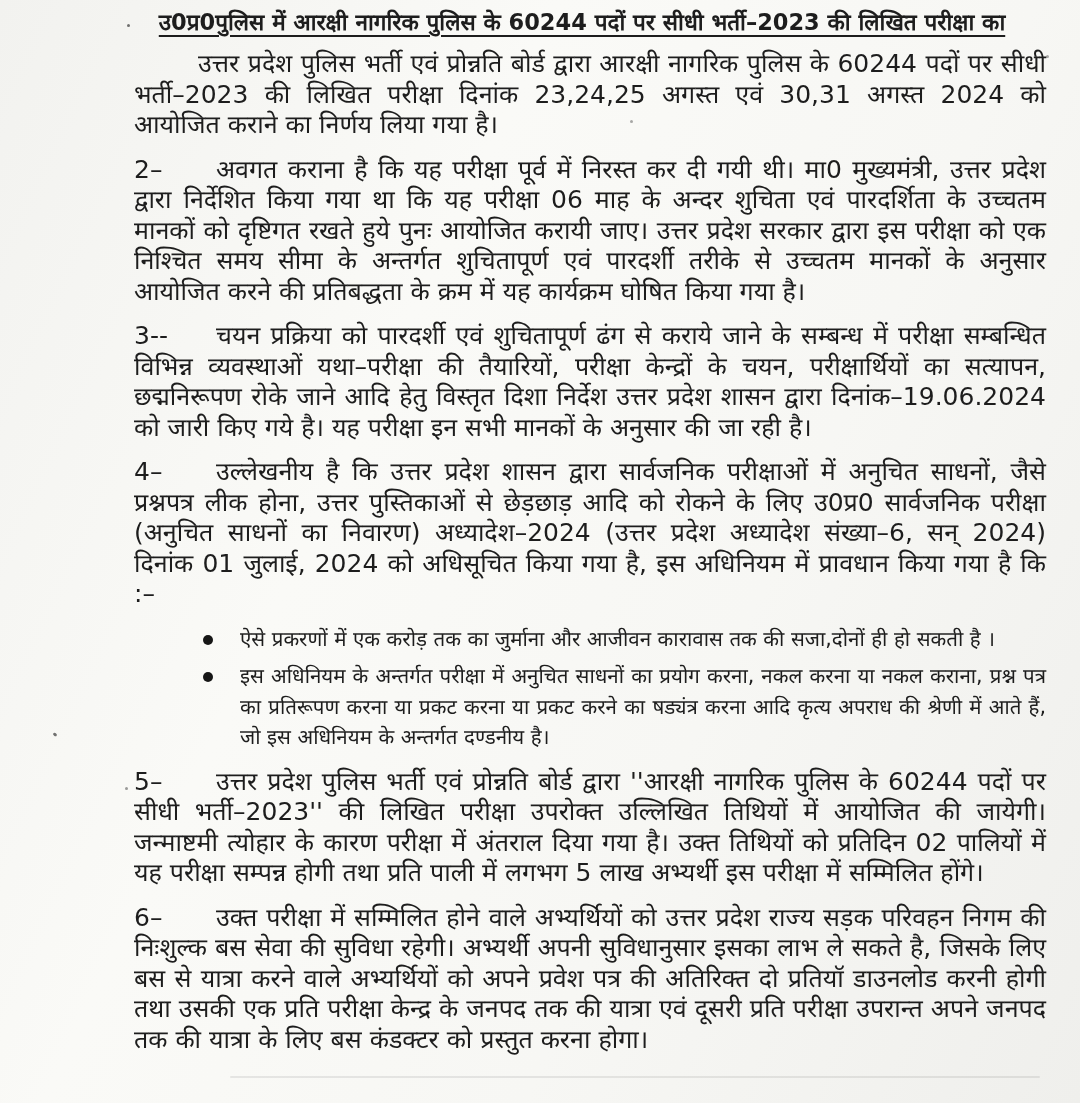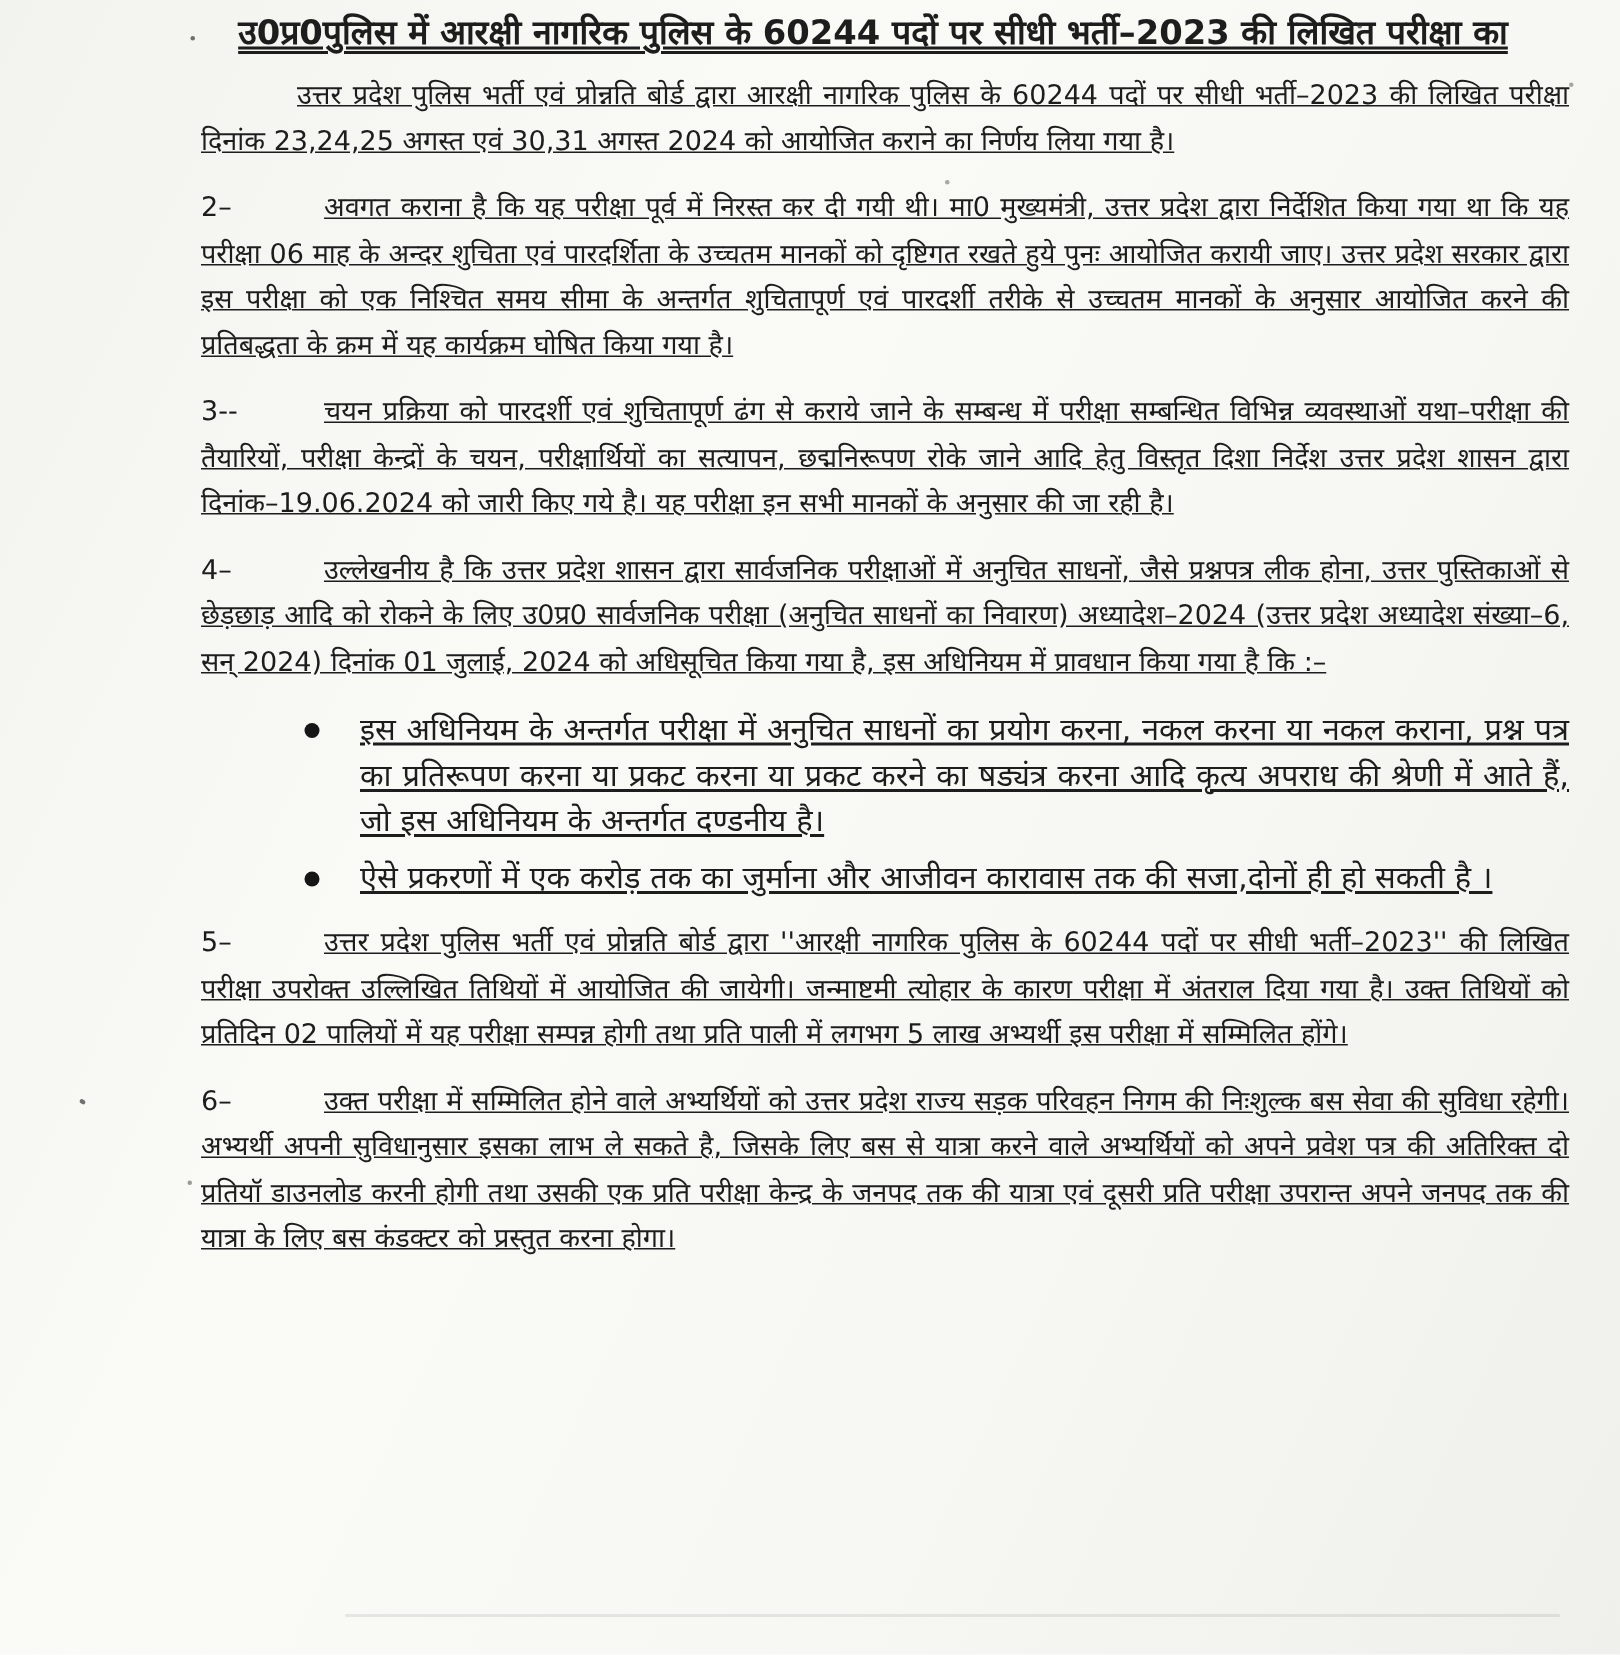--- a/index.html
+++ b/index.html
@@ -14,39 +14,38 @@
     color: #1d1d1d;
     background: linear-gradient(115deg, #f2f2ef 0%, #fafaf7 35%, #f7f7f4 65%, #efefec 100%);
     position: relative;
   }
   .page {
     box-sizing: border-box;
     width: 1080px;
     height: 917px;
     padding: 6px 34px 0 134px;
     position: relative;
-    text-decoration: underline;
   }
   .title {
     margin: 0 0 0 -16px;
     padding: 0 0 10px 0;
     text-align: center;
     font-size: 22.5px;
     font-weight: 700;
     line-height: 33px;
   }
   .title .tline {
     text-decoration: underline;
     text-decoration-thickness: 2px;
     text-underline-offset: 5px;
   }
   .title .t2 { display: block; }
   .para {
     margin: 0 0 14px 0;
-    font-size: 18px;
+    font-size: 25px;
     line-height: 30.5px;
     text-align: justify;
   }
   .para .num {
     display: inline-block;
     width: 82px;
   }
   .para.first-indent { text-indent: 64px; }
   .bullets {
     margin: 0 0 14px 0;
@@ -102,22 +101,22 @@
 
   <p class="para first-indent"><span>उत्तर प्रदेश पुलिस भर्ती एवं प्रोन्नति बोर्ड द्वारा आरक्षी नागरिक पुलिस के 60244 पदों पर सीधी भर्ती–2023 की लिखित परीक्षा दिनांक 23,24,25 अगस्त एवं 30,31 अगस्त 2024 को आयोजित कराने का निर्णय लिया गया है।</span></p>
 
   <p class="para"><span class="num">2–</span><span>अवगत कराना है कि यह परीक्षा पूर्व में निरस्त कर दी गयी थी। मा0 मुख्यमंत्री, उत्तर प्रदेश द्वारा निर्देशित किया गया था कि यह परीक्षा 06 माह के अन्दर शुचिता एवं पारदर्शिता के उच्चतम मानकों को दृष्टिगत रखते हुये पुनः आयोजित करायी जाए। उत्तर प्रदेश सरकार द्वारा इस परीक्षा को एक निश्चित समय सीमा के अन्तर्गत शुचितापूर्ण एवं पारदर्शी तरीके से उच्चतम मानकों के अनुसार आयोजित करने की प्रतिबद्धता के क्रम में यह कार्यक्रम घोषित किया गया है।</span></p>
 
   <p class="para"><span class="num">3--</span><span>चयन प्रक्रिया को पारदर्शी एवं शुचितापूर्ण ढंग से कराये जाने के सम्बन्ध में परीक्षा सम्बन्धित विभिन्न व्यवस्थाओं यथा–परीक्षा की तैयारियों, परीक्षा केन्द्रों के चयन, परीक्षार्थियों का सत्यापन, छद्मनिरूपण रोके जाने आदि हेतु विस्तृत दिशा निर्देश उत्तर प्रदेश शासन द्वारा दिनांक–19.06.2024 को जारी किए गये है। यह परीक्षा इन सभी मानकों के अनुसार की जा रही है।</span></p>
 
   <p class="para"><span class="num">4–</span><span>उल्लेखनीय है कि उत्तर प्रदेश शासन द्वारा सार्वजनिक परीक्षाओं में अनुचित साधनों, जैसे प्रश्नपत्र लीक होना, उत्तर पुस्तिकाओं से छेड़छाड़ आदि को रोकने के लिए उ0प्र0 सार्वजनिक परीक्षा (अनुचित साधनों का निवारण) अध्यादेश–2024 (उत्तर प्रदेश अध्यादेश संख्या–6, सन् 2024) दिनांक 01 जुलाई, 2024 को अधिसूचित किया गया है, इस अधिनियम में प्रावधान किया गया है कि :–</span></p>
 
   <ul class="bullets">
+    <li><span>ऐसे प्रकरणों में एक करोड़ तक का जुर्माना और आजीवन कारावास तक की सजा,दोनों ही हो सकती है ।</span></li>
     <li><span>इस अधिनियम के अन्तर्गत परीक्षा में अनुचित साधनों का प्रयोग करना, नकल करना या नकल कराना, प्रश्न पत्र का प्रतिरूपण करना या प्रकट करना या प्रकट करने का षड्यंत्र करना आदि कृत्य अपराध की श्रेणी में आते हैं, जो इस अधिनियम के अन्तर्गत दण्डनीय है।</span></li>
-    <li><span>ऐसे प्रकरणों में एक करोड़ तक का जुर्माना और आजीवन कारावास तक की सजा,दोनों ही हो सकती है ।</span></li>
   </ul>
 
   <p class="para"><span class="num">5–</span><span>उत्तर प्रदेश पुलिस भर्ती एवं प्रोन्नति बोर्ड द्वारा ''आरक्षी नागरिक पुलिस के 60244 पदों पर सीधी भर्ती–2023'' की लिखित परीक्षा उपरोक्त उल्लिखित तिथियों में आयोजित की जायेगी। जन्माष्टमी त्योहार के कारण परीक्षा में अंतराल दिया गया है। उक्त तिथियों को प्रतिदिन 02 पालियों में यह परीक्षा सम्पन्न होगी तथा प्रति पाली में लगभग 5 लाख अभ्यर्थी इस परीक्षा में सम्मिलित होंगे।</span></p>
 
   <p class="para"><span class="num">6–</span><span>उक्त परीक्षा में सम्मिलित होने वाले अभ्यर्थियों को उत्तर प्रदेश राज्य सड़क परिवहन निगम की निःशुल्क बस सेवा की सुविधा रहेगी। अभ्यर्थी अपनी सुविधानुसार इसका लाभ ले सकते है, जिसके लिए बस से यात्रा करने वाले अभ्यर्थियों को अपने प्रवेश पत्र की अतिरिक्त दो प्रतियॉ डाउनलोड करनी होगी तथा उसकी एक प्रति परीक्षा केन्द्र के जनपद तक की यात्रा एवं दूसरी प्रति परीक्षा उपरान्त अपने जनपद तक की यात्रा के लिए बस कंडक्टर को प्रस्तुत करना होगा।</span></p>
 
   <div class="speck s1"></div>
   <div class="speck s2"></div>
   <div class="speck s3"></div>
   <div class="speck s4"></div>

